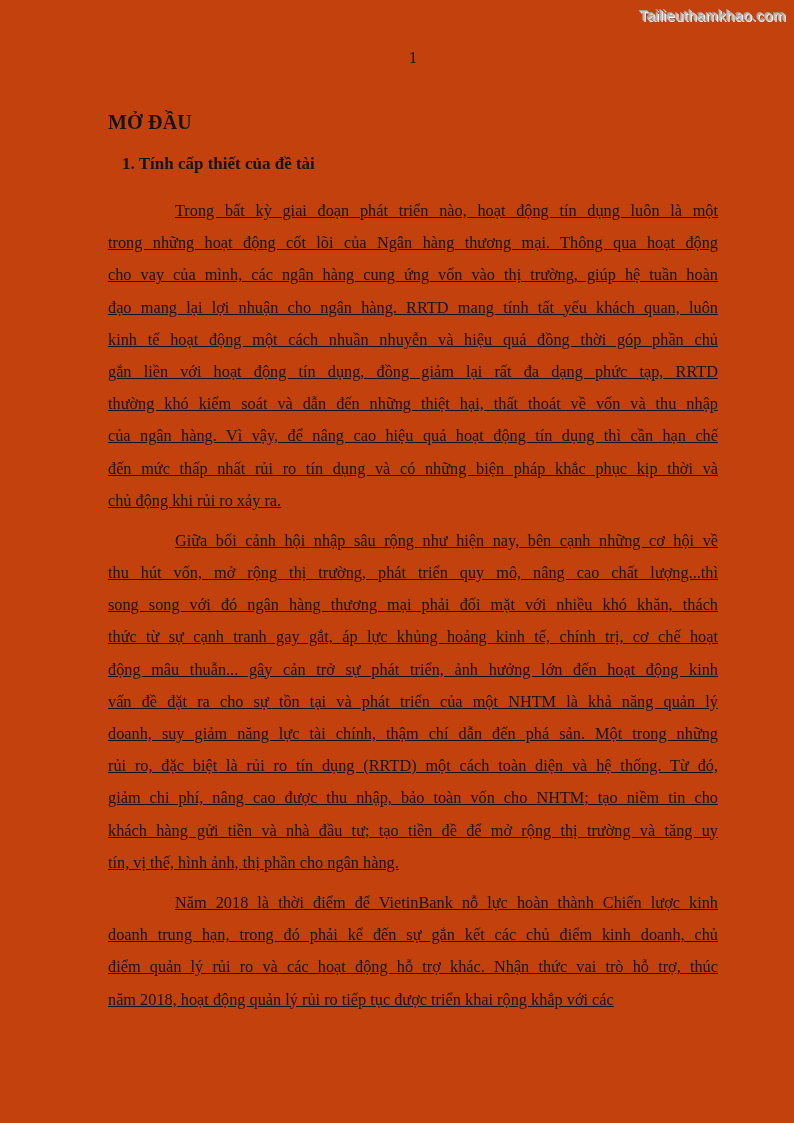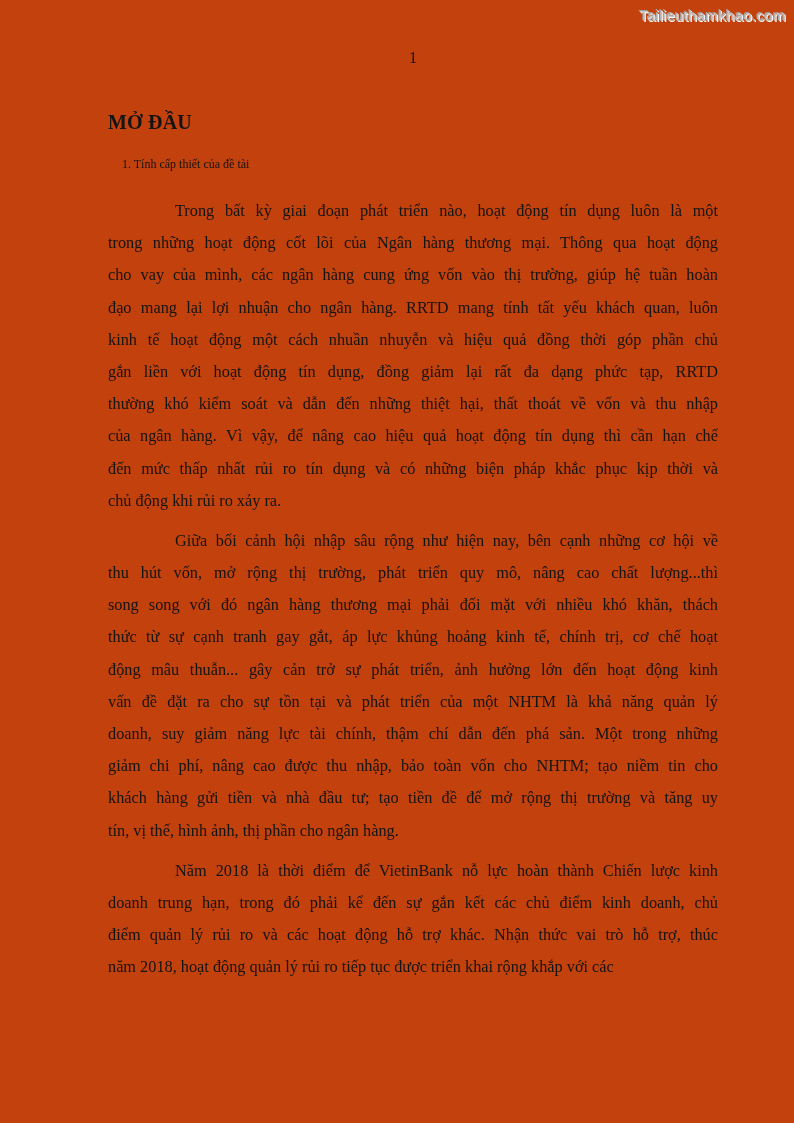--- a/index.html
+++ b/index.html
@@ -41,30 +41,31 @@
   }
   .doc-title {
     margin: 42px 0 0 0;
     font-size: 20px;
     font-weight: bold;
     line-height: 25px;
     letter-spacing: 0.2px;
   }
   .section-heading {
     margin: 18px 0 0 14px;
-    font-size: 12px;
-    font-weight: normal;
+    font-size: 17px;
+    font-weight: bold;
     line-height: 22px;
   }
   .body-text {
     margin-top: 20px;
     font-size: 16.3px;
   }
   .para {
     margin: 0 0 8px 0;
+    text-decoration: underline;
   }
   .line {
     height: 32.2px;
     line-height: 32.2px;
     text-align: justify;
     text-align-last: justify;
     overflow: hidden;
   }
   .line.first {
     text-indent: 67px;
@@ -100,20 +101,21 @@
           <div class="line last">chủ động khi rủi ro xảy ra.</div>
         </div>
         <div class="para">
           <div class="line first">Giữa bối cảnh hội nhập sâu rộng như hiện nay, bên cạnh những cơ hội về</div>
           <div class="line">thu hút vốn, mở rộng thị trường, phát triển quy mô, nâng cao chất lượng...thì</div>
           <div class="line">song song với đó ngân hàng thương mại phải đối mặt với nhiều khó khăn, thách</div>
           <div class="line">thức từ sự cạnh tranh gay gắt, áp lực khủng hoảng kinh tế, chính trị, cơ chế hoạt</div>
           <div class="line">động mâu thuẫn... gây cản trở sự phát triển, ảnh hưởng lớn đến hoạt động kinh</div>
           <div class="line">vấn đề đặt ra cho sự tồn tại và phát triển của một NHTM là khả năng quản lý</div>
           <div class="line">doanh, suy giảm năng lực tài chính, thậm chí dẫn đến phá sản. Một trong những</div>
+          <div class="line">rủi ro, đặc biệt là rủi ro tín dụng (RRTD) một cách toàn diện và hệ thống. Từ đó,</div>
           <div class="line">giảm chi phí, nâng cao được thu nhập, bảo toàn vốn cho NHTM; tạo niềm tin cho</div>
           <div class="line">khách hàng gửi tiền và nhà đầu tư; tạo tiền đề để mở rộng thị trường và tăng uy</div>
           <div class="line last">tín, vị thế, hình ảnh, thị phần cho ngân hàng.</div>
         </div>
         <div class="para">
           <div class="line first">Năm 2018 là thời điểm để VietinBank nỗ lực hoàn thành Chiến lược kinh</div>
           <div class="line">doanh trung hạn, trong đó phải kể đến sự gắn kết các chủ điểm kinh doanh, chủ</div>
           <div class="line">điểm quản lý rủi ro và các hoạt động hỗ trợ khác. Nhận thức vai trò hỗ trợ, thúc</div>
           <div class="line last">năm 2018, hoạt động quản lý rủi ro tiếp tục được triển khai rộng khắp với các</div>
         </div>

